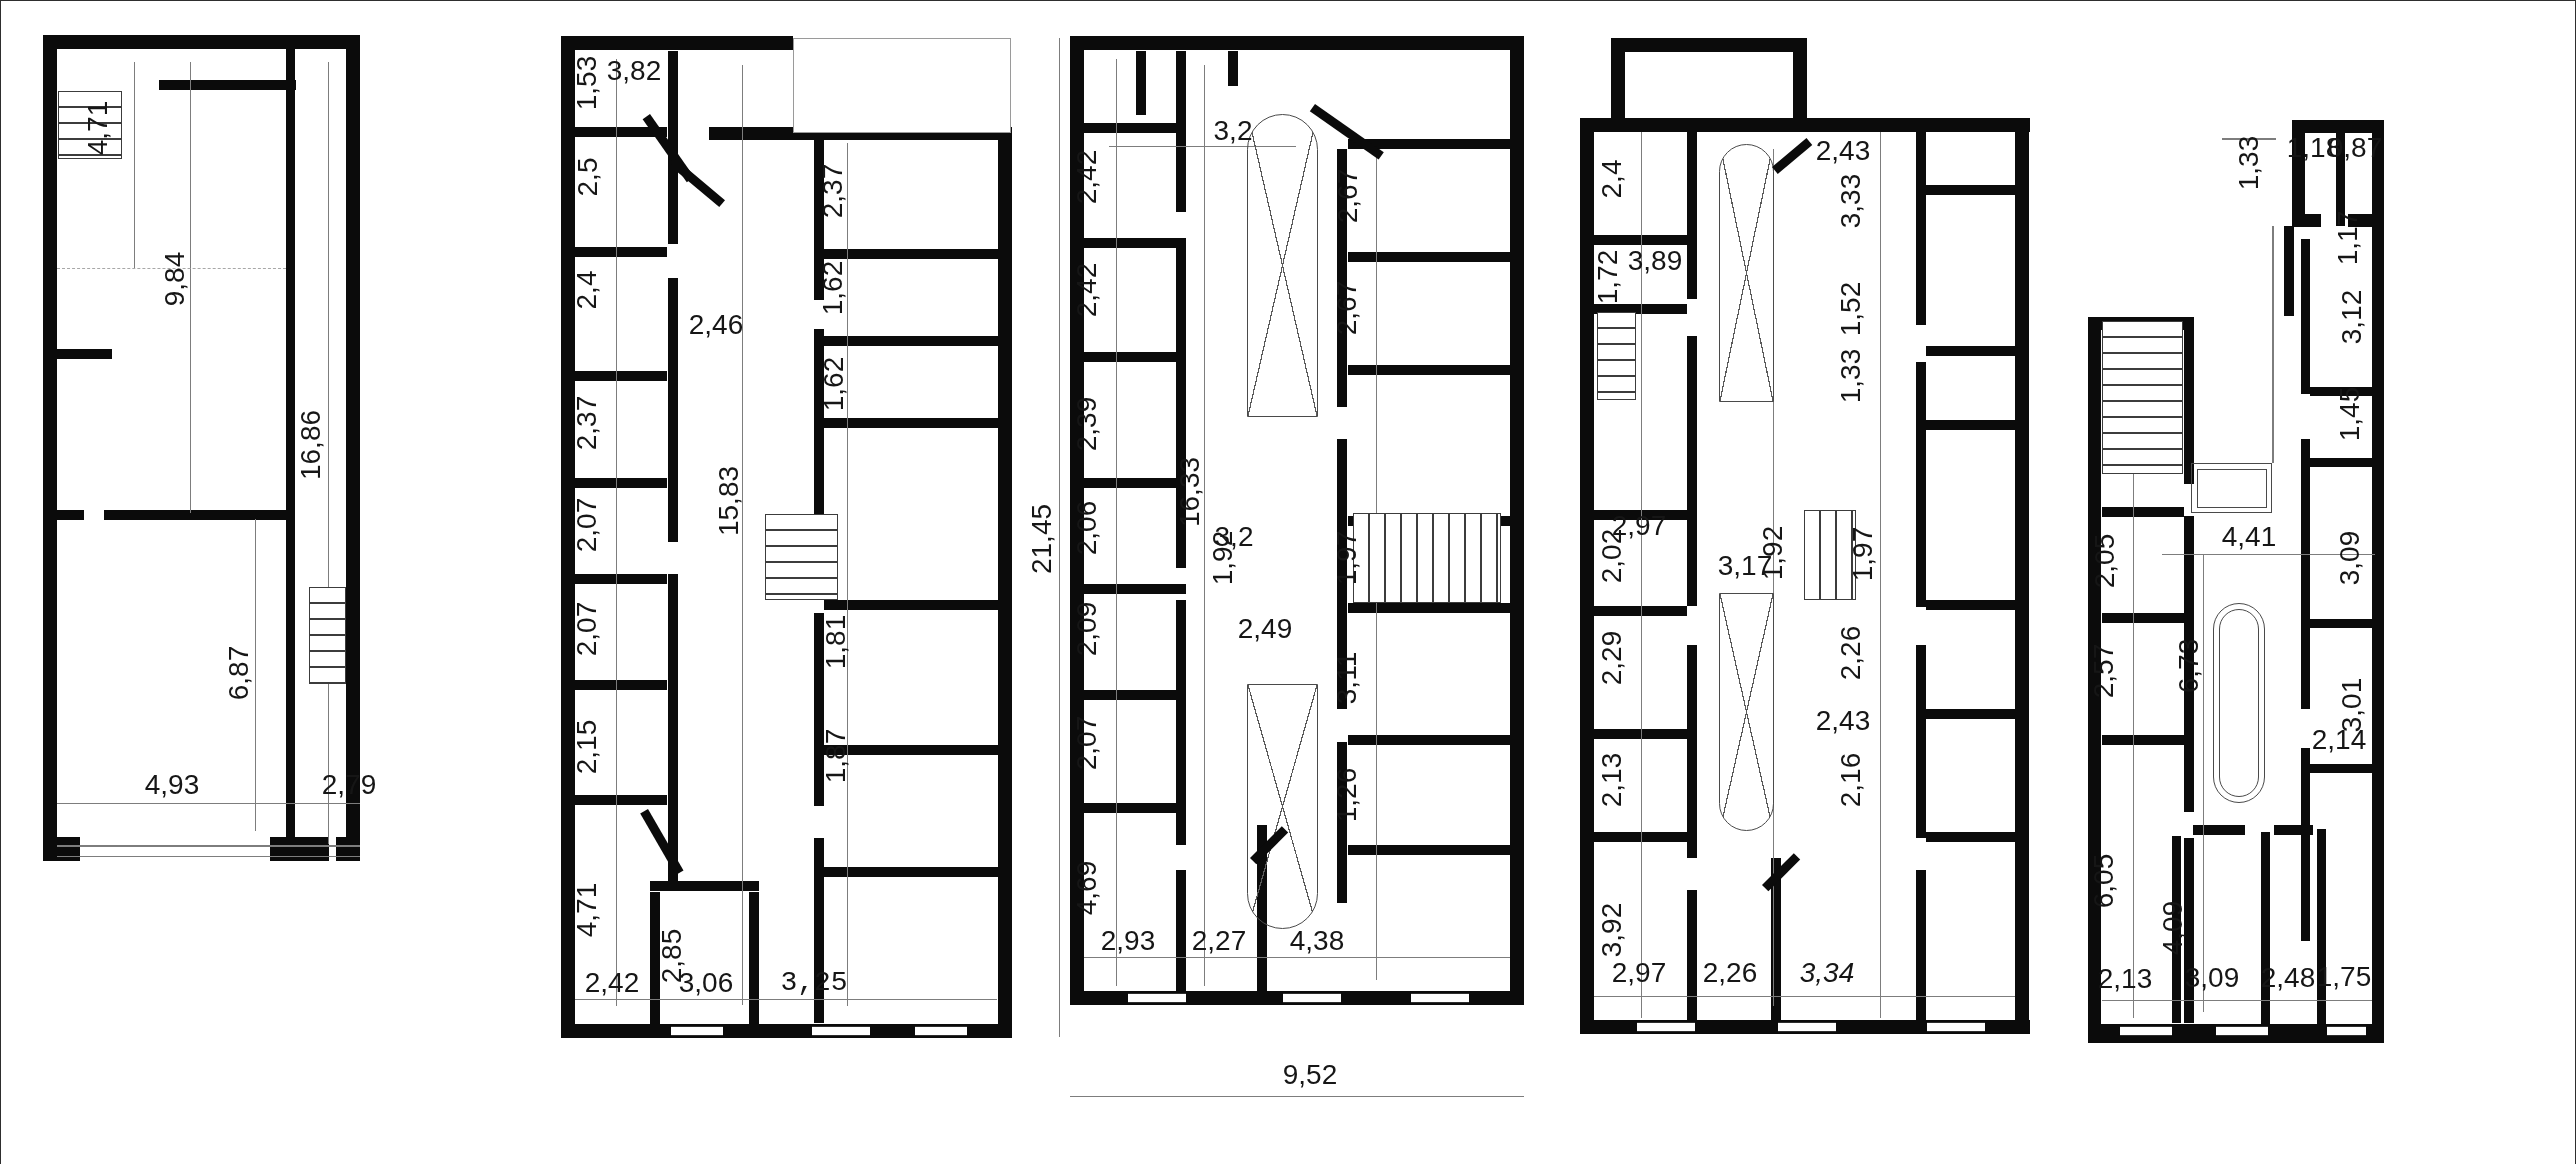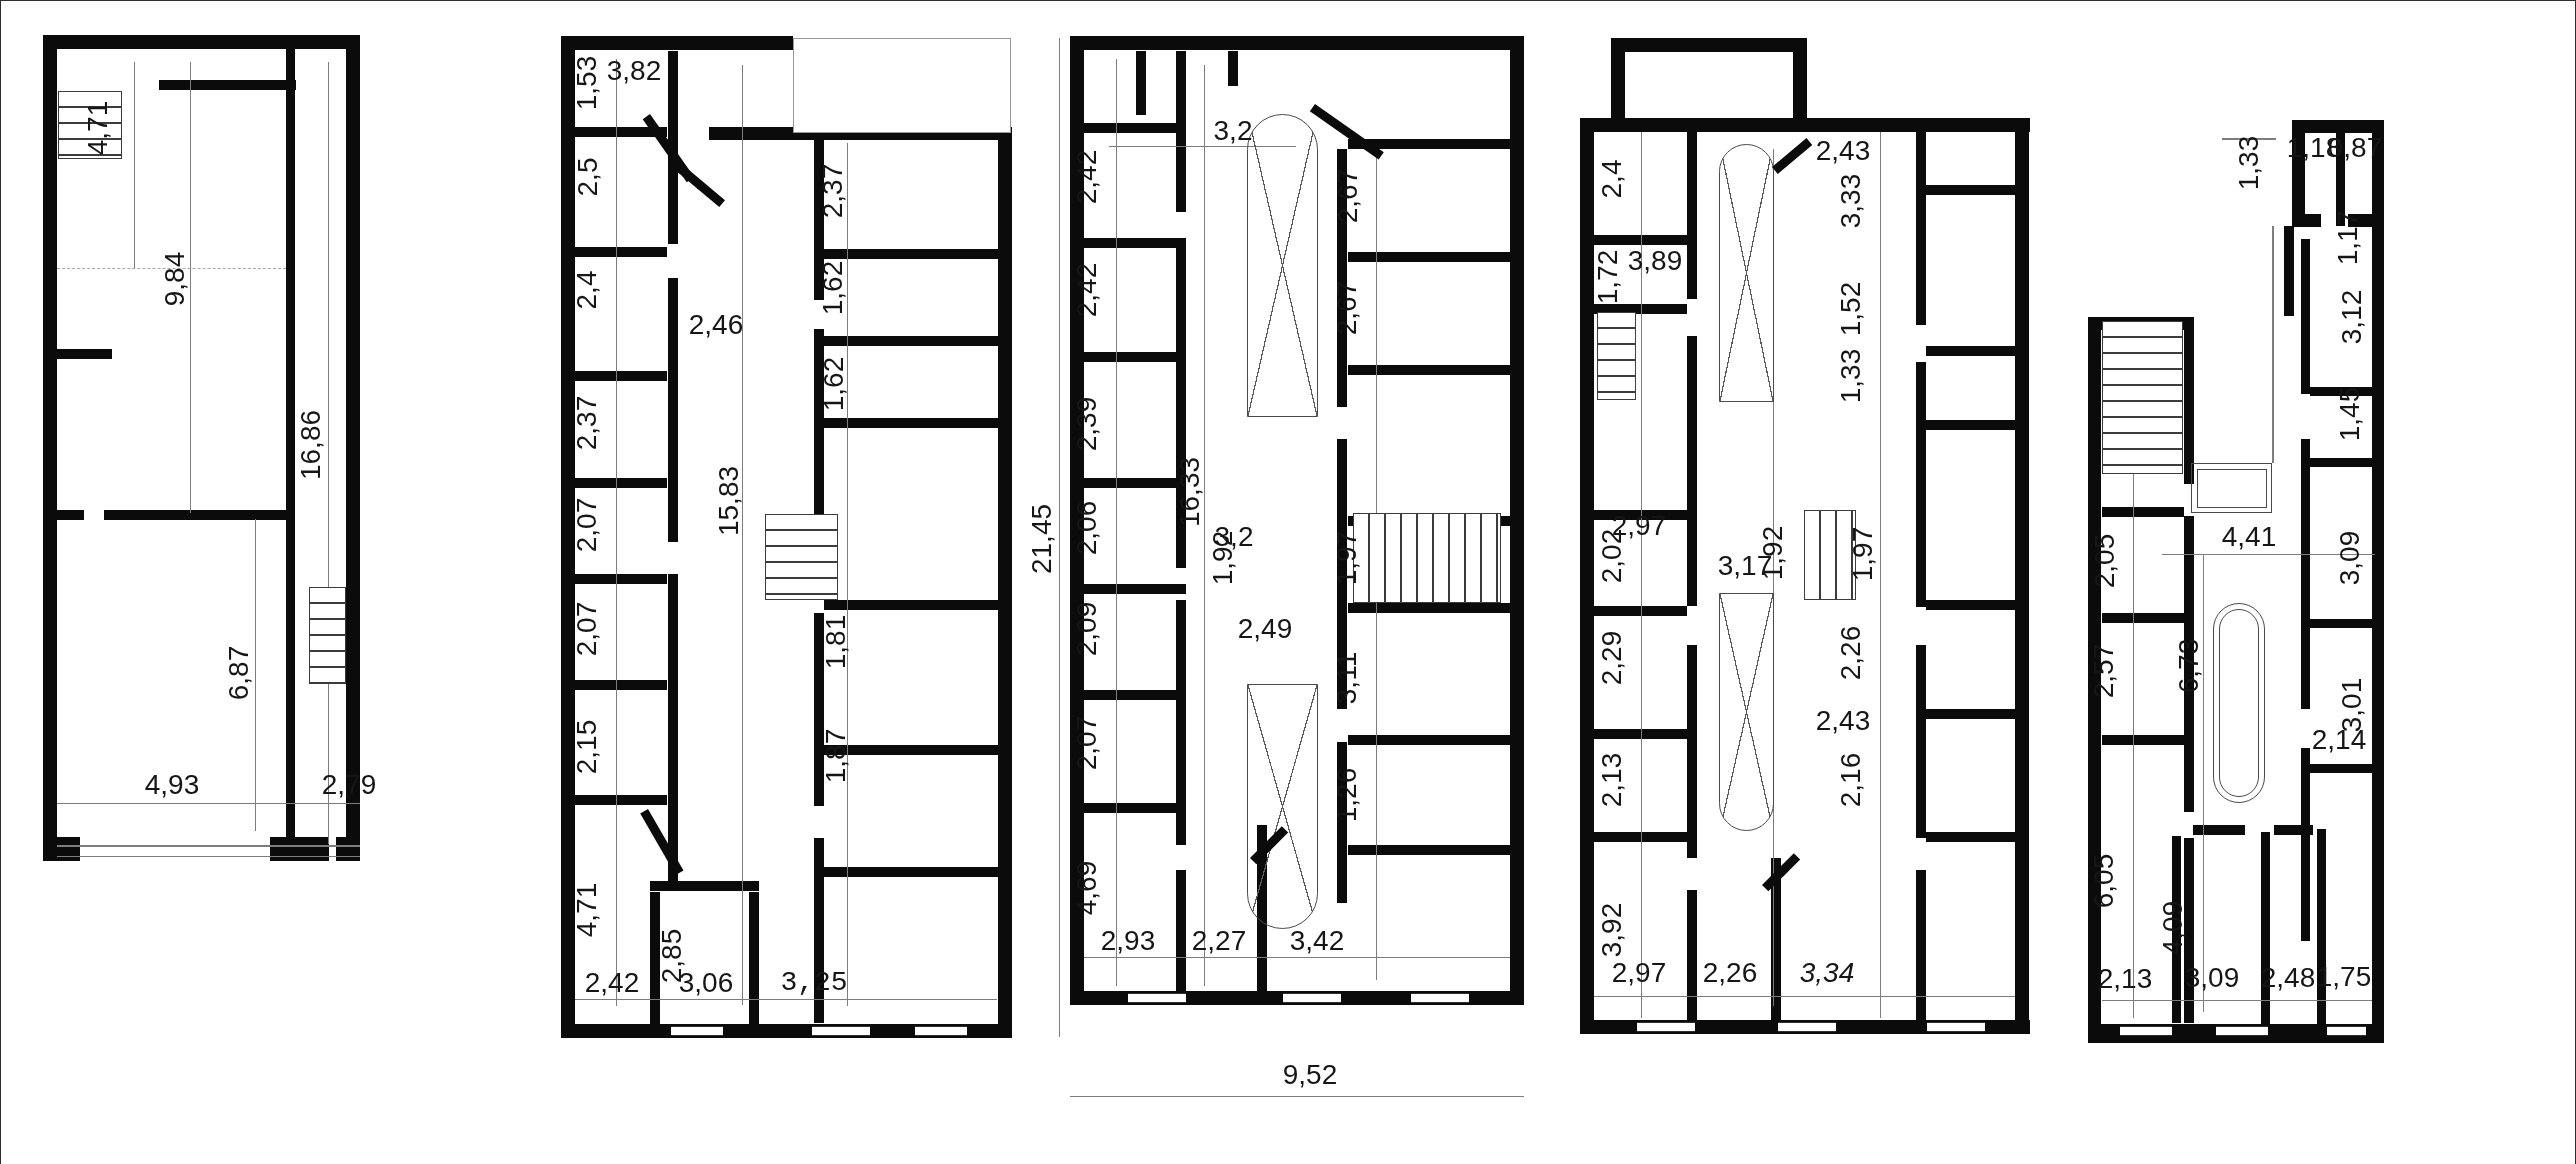--- a/index.html
+++ b/index.html
@@ -192,21 +192,21 @@
       <span class="dim" style="left: 1233px; top: 536px;">3,2</span>
       <span class="dim v" style="left: 1222px; top: 557px;">1,92</span>
       <span class="dim v" style="left: 1346px; top: 557px;">1,97</span>
       <span class="dim" style="left: 1264px; top: 628px;">2,49</span>
       <span class="dim v" style="left: 1346px; top: 677px;">3,11</span>
       <span class="dim v" style="left: 1086px; top: 742px;">2,07</span>
       <span class="dim v" style="left: 1086px; top: 887px;">4,69</span>
       <span class="dim v" style="left: 1346px; top: 794px;">1,26</span>
       <span class="dim" style="left: 1127px; top: 940px;">2,93</span>
       <span class="dim" style="left: 1218px; top: 940px;">2,27</span>
-      <span class="dim" style="left: 1316px; top: 940px;">3,42</span>
+      <span class="dim" style="left: 1316px; top: 940px;">4,38</span>
       <span class="dim" style="left: 1309px; top: 1074px;">9,52</span>
     </div>
   <div class="plan">
       <div class="w" style="left: 1610px; top: 37px; width: 196px; height: 14px;"></div>
       <div class="w" style="left: 1610px; top: 37px; width: 14px; height: 94px;"></div>
       <div class="w" style="left: 1792px; top: 37px; width: 14px; height: 94px;"></div>
       <div class="w" style="left: 1579px; top: 117px; width: 450px; height: 14px;"></div>
       <div class="w" style="left: 1579px; top: 117px; width: 14px; height: 916px;"></div>
       <div class="w" style="left: 2014px; top: 117px; width: 14px; height: 916px;"></div>
       <div class="w" style="left: 1579px; top: 1019px; width: 450px; height: 14px;"></div>

